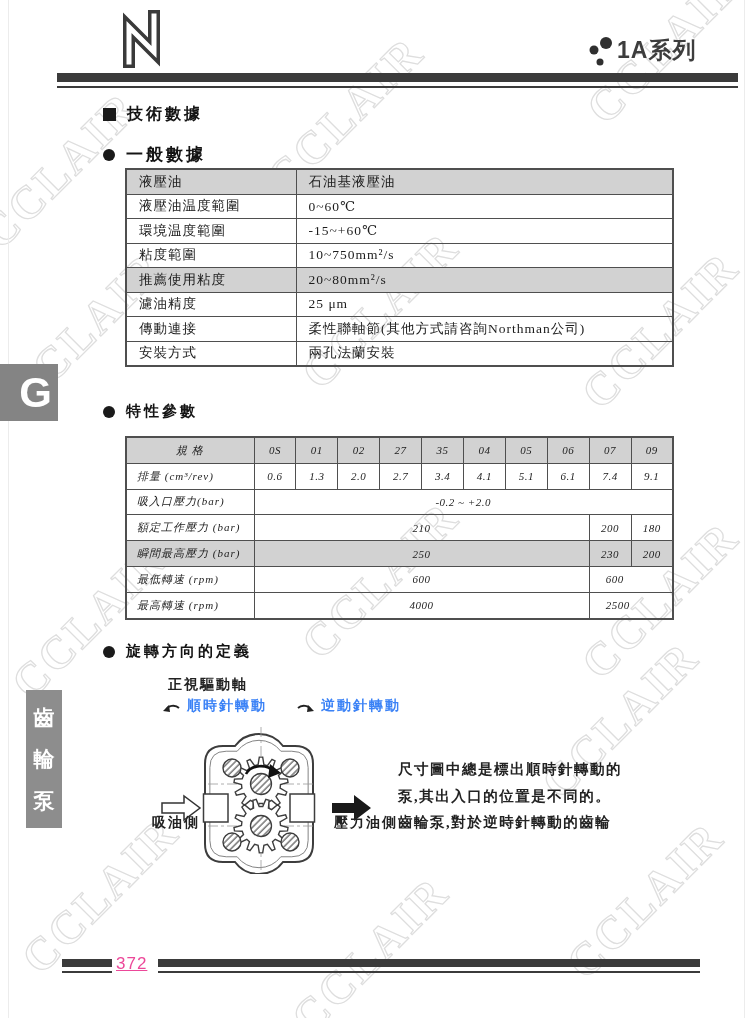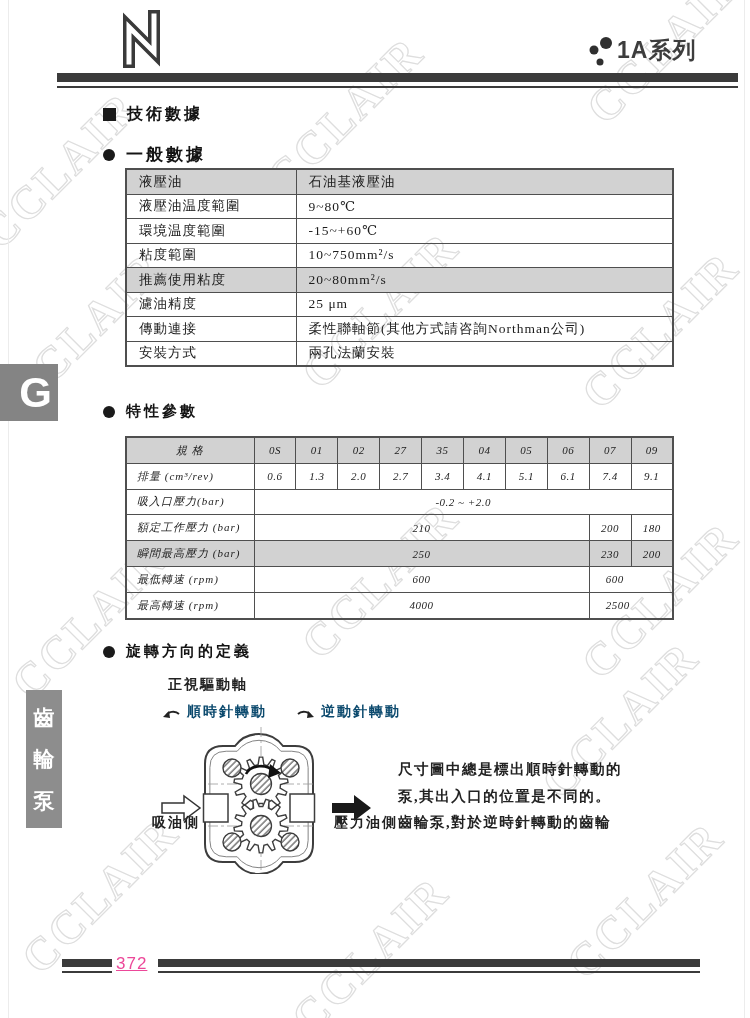--- a/index.html
+++ b/index.html
@@ -41,21 +41,21 @@
          font:700 42px "Liberation Sans","DejaVu Sans",sans-serif;color:#fff;
          display:flex;align-items:center;justify-content:flex-end;padding-right:6px;box-sizing:border-box;}
   .cat-tab{position:absolute;left:26px;top:690px;width:36px;height:138px;background:#8d8d8d;z-index:2;
            display:flex;flex-direction:column;align-items:center;justify-content:space-evenly;
            font:600 21px "Liberation Sans","DejaVu Sans",sans-serif;color:#fff;}
 
   
   .rot-label{position:absolute;z-index:2;font:600 14px "Liberation Serif","DejaVu Serif",serif;
              color:#222;letter-spacing:2px;white-space:nowrap;}
   .rot-item{position:absolute;z-index:2;display:flex;align-items:center;gap:6px;
-            font:600 14px "Liberation Serif","DejaVu Serif",serif;color:#0c4a6e;letter-spacing:2px;margin-top:6px;}
+            font:600 14px "Liberation Serif","DejaVu Serif",serif;color:#3b82f6;letter-spacing:2px;}
   .note{position:absolute;left:398px;top:756px;width:300px;z-index:2;
         font:600 14.5px "Liberation Serif","DejaVu Serif",serif;color:#222;
         letter-spacing:1.5px;line-height:26.5px;}
 
   
   .ft-bar{position:absolute;background:#3b3b3b;height:8px;z-index:2;}
   .ft-line{position:absolute;background:#3b3b3b;height:1.6px;z-index:2;}
   .page-num{position:absolute;left:116px;top:954px;z-index:2;
             font:400 17px "Liberation Sans","DejaVu Sans",sans-serif;color:#ec4899;letter-spacing:1px;text-decoration:underline;}
 </style>
@@ -112,21 +112,21 @@
         <col style="width:170px;">
         <col style="width:377px;">
       </colgroup>
     <tbody>
       <tr class="gray">
         <td>液壓油</td>
         <td>石油基液壓油</td>
         </tr>
       <tr>
         <td>液壓油温度範圍</td>
-        <td>9~80℃</td>
+        <td>0~60℃</td>
         </tr>
       <tr>
         <td>環境温度範圍</td>
         <td>-15~+60℃</td>
         </tr>
       <tr>
         <td>粘度範圍</td>
         <td>10~750mm²/s</td>
         </tr>
       <tr class="gray">

